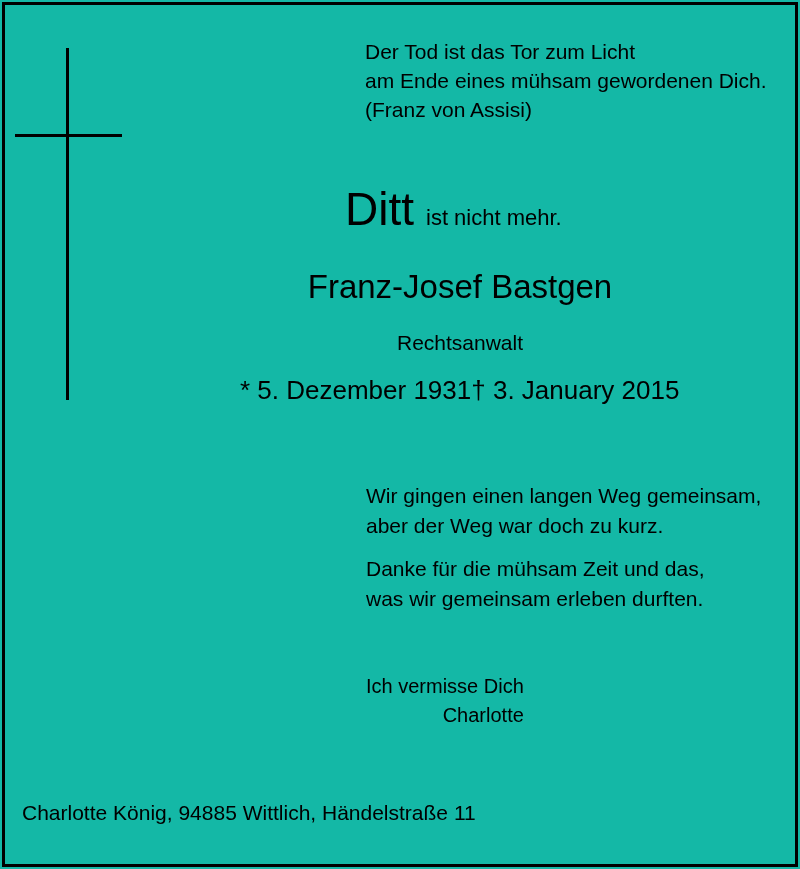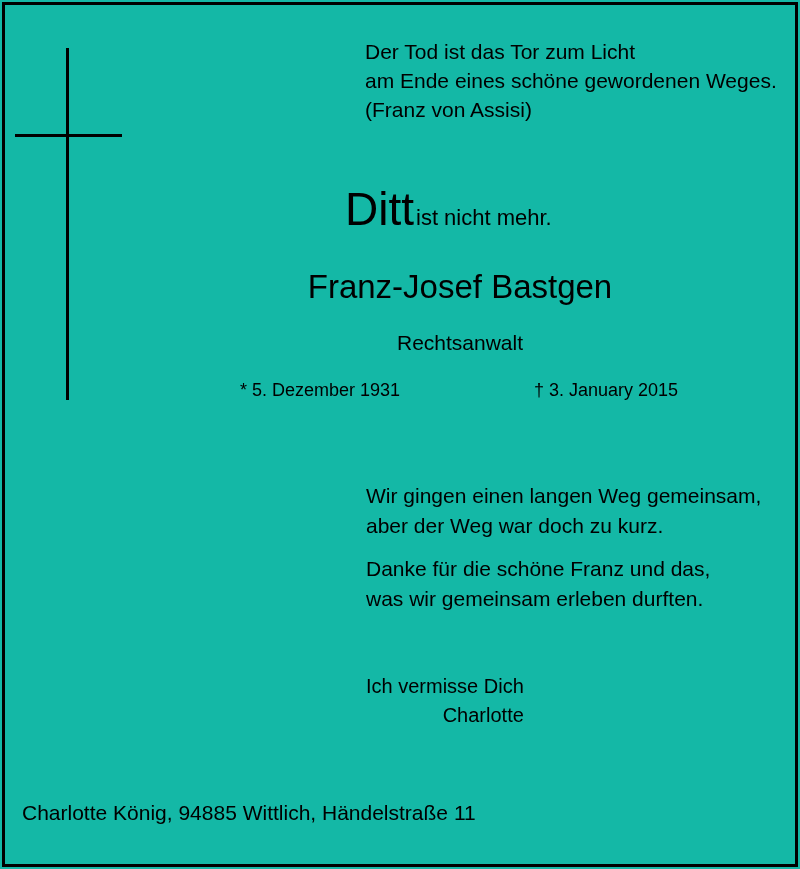--- a/index.html
+++ b/index.html
@@ -41,21 +41,21 @@
     left: 365px; top: 37px;
     font-size: 21px;
     line-height: 29px;
     white-space: nowrap;
   }
   .nickname-row {
     position: absolute;
     left: 345px; top: 186px;
     display: flex;
     align-items: baseline;
-    gap: 2px;
+    gap: 12px;
     white-space: nowrap;
   }
   .nickname {
     font-size: 46px;
     line-height: 1;
   }
   .nickname-suffix {
     font-size: 22px;
   }
   .center-block {
@@ -74,24 +74,23 @@
     margin-top: 16px;
     font-size: 21px;
     line-height: 29px;
   }
   .dates-row {
     position: absolute;
     left: 240px; top: 376px;
     width: 438px;
     display: flex;
     justify-content: space-between;
-    font-size: 18px;
+    font-size: 26px;
     line-height: 29px;
     white-space: nowrap;
-    gap: 26px;
   }
   .message {
     position: absolute;
     left: 366px; top: 481px;
     font-size: 21px;
     line-height: 30px;
     white-space: nowrap;
   }
   .message .para + .para {
     margin-top: 13px;
@@ -120,21 +119,21 @@
 
   <div class="frame"></div>
 
   <div class="cross">
     <div class="bar-v"></div>
     <div class="bar-h"></div>
   </div>
 
   <div class="quote">
     <div>Der Tod ist das Tor zum Licht</div>
-    <div>am Ende eines schöne gewordenen Weges.</div>
+    <div>am Ende eines mühsam gewordenen Dich.</div>
     <div>(Franz von Assisi)</div>
   </div>
 
   <div class="nickname-row">
     <span class="nickname">Ditt</span>
     <span class="nickname-suffix">ist nicht mehr.</span>
   </div>
 
   <div class="center-block">
     <div class="deceased-name">Franz-Josef Bastgen</div>
@@ -145,21 +144,21 @@
     <span>* 5. Dezember 1931</span>
     <span>† 3. January 2015</span>
   </div>
 
   <div class="message">
     <div class="para">
       <div>Wir gingen einen langen Weg gemeinsam,</div>
       <div>aber der Weg war doch zu kurz.</div>
     </div>
     <div class="para">
-      <div>Danke für die schöne Franz und das,</div>
+      <div>Danke für die mühsam Zeit und das,</div>
       <div>was wir gemeinsam erleben durften.</div>
     </div>
   </div>
 
   <div class="closing">
     <div>Ich vermisse Dich</div>
     <div>Charlotte</div>
   </div>
 
   <div class="footer-address">Charlotte König, 94885 Wittlich, Händelstraße 11</div>

